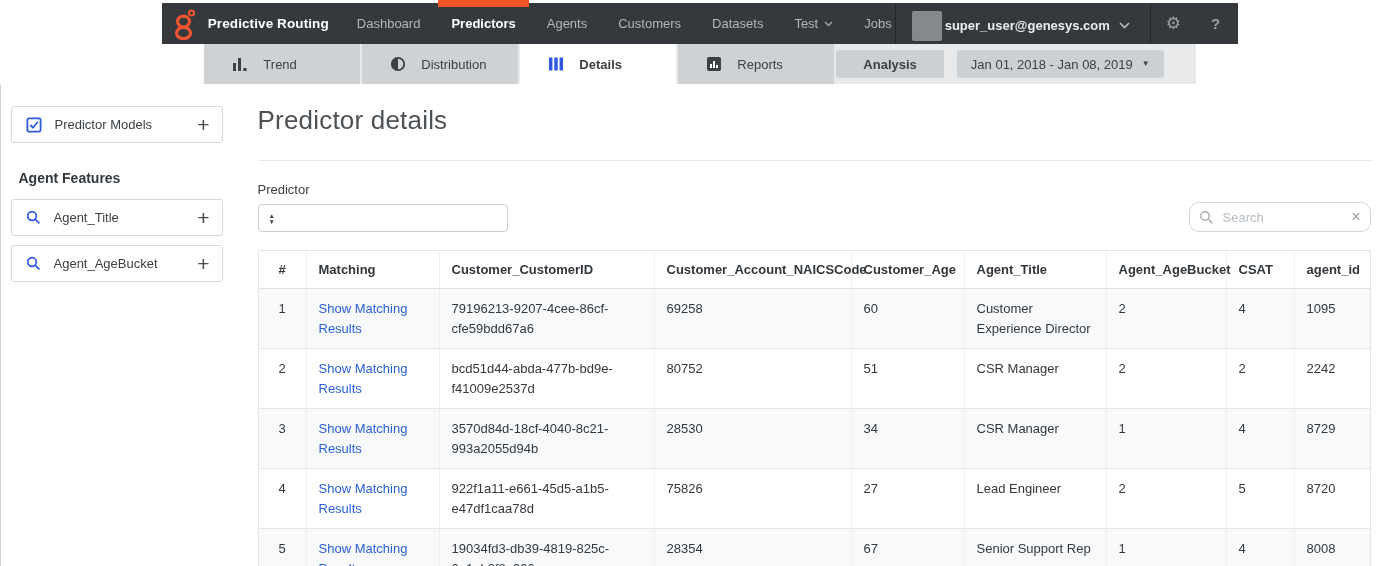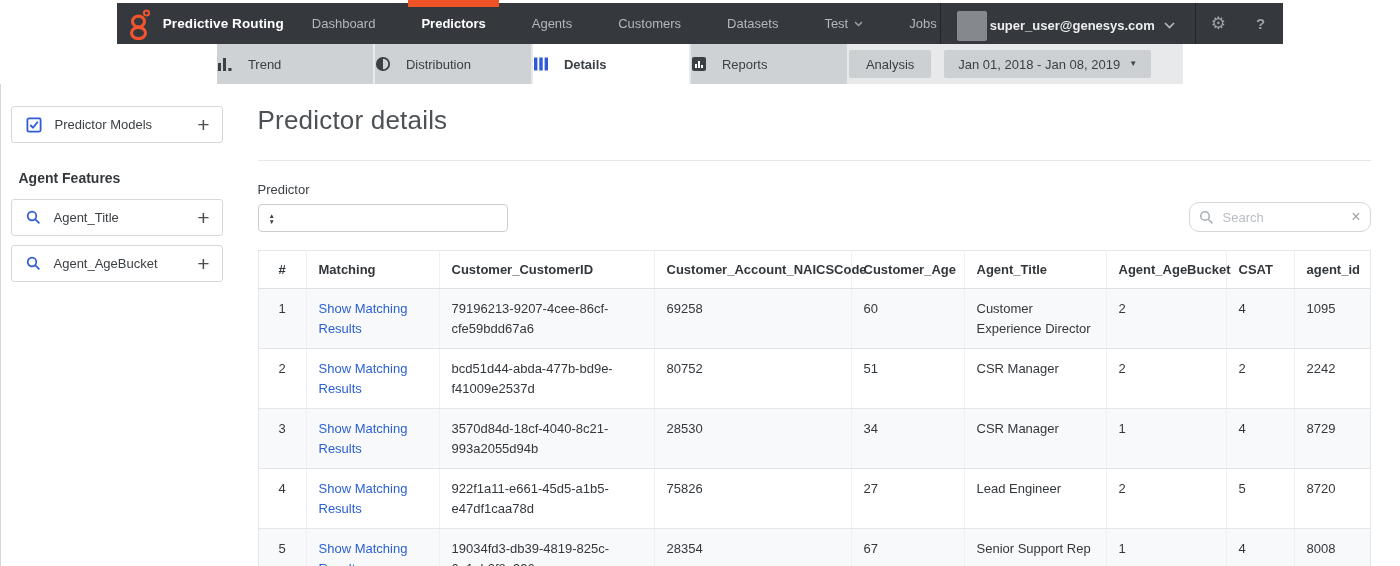--- a/index.html
+++ b/index.html
@@ -6,40 +6,40 @@
   body{width:1400px;height:566px;overflow:hidden;font-family:"Liberation Sans","DejaVu Sans",sans-serif;-webkit-font-smoothing:antialiased;}
   .page{width:1400px;height:566px;display:flex;flex-direction:column;align-items:center;}
 
   
   .focus-strip{height:3px;background:linear-gradient(90deg,#9dbbf3,#6e9cf0 45%,#6495ef);}
 
   
   .topnav{height:41px;background:#35393d;display:flex;align-items:stretch;flex:none;}
   .logo{width:46px;display:flex;align-items:center;justify-content:center;}
   .brand{display:flex;align-items:center;color:#fff;font-weight:700;font-size:13.5px;margin-right:25px;letter-spacing:.1px;}
-  .nav{display:flex;align-items:stretch;column-gap:40px;}
+  .nav{display:flex;align-items:stretch;column-gap:25px;}
   .nav-item{position:relative;display:flex;align-items:center;gap:6px;color:#b2b7bb;font-size:13px;cursor:pointer;padding:0 3px;text-decoration:none;}
   .nav-item.active{color:#fff;font-weight:700;}
   .nav-item.active::before{content:"";position:absolute;top:-3px;left:-10px;right:-10px;height:7px;background:#f05327;}
   .topnav .spacer{flex:1;}
   .topnav-sep{width:1px;background:#232629;margin:0;}
   .user-block{display:flex;align-items:center;padding:4px 20px 0 16px;gap:3px;cursor:pointer;}
   .avatar{width:30px;height:30px;border-radius:2px;background:#85898d;}
   .email{color:#eceef0;font-size:13px;font-weight:600;}
   .user-chev{margin-left:6px;display:flex;align-items:center;}
   .icon-btn{display:flex;align-items:center;justify-content:center;color:#9ba1a6;cursor:pointer;padding:0 15px;font-size:17px;}
   .icon-btn.help{font-size:15px;font-weight:700;padding-right:18px;}
 
   
   .tabbar{height:40px;background:#e7e9ea;display:flex;align-items:stretch;flex:none;}
-  .tab{width:156px;flex:none;margin-right:2px;background:#cfd2d4;display:flex;align-items:center;gap:15px;font-size:13px;color:#3b4045;font-weight:500;cursor:pointer;box-sizing:border-box;}
+  .tab{width:156px;flex:none;margin-right:2px;background:#cfd2d4;display:flex;align-items:center;gap:15px;padding-left:28px;font-size:13px;color:#3b4045;font-weight:500;cursor:pointer;box-sizing:border-box;}
   .tab.active{background:#fff;font-weight:700;}
   .tabbar .spacer{flex:1;}
   .btn{align-self:center;background:#ccd0d2;border:none;border-radius:2px;height:28px;font-size:13px;color:#3b4045;font-family:inherit;cursor:pointer;display:flex;align-items:center;}
-  .btn.analysis{font-weight:400;padding:0 17px;margin-right:13px;}
+  .btn.analysis{font-weight:700;padding:0 27px;margin-right:13px;}
   .btn.date{padding:0 14px;margin-right:32px;gap:9px;}
   .btn .caret{font-size:8px;color:#3f444a;line-height:1;}
 
   
   .content{flex:1;display:flex;background:#fff;border-left:1px solid #d4d7d9;overflow:hidden;}
   .sidebar{width:239px;flex:none;padding-top:22px;box-sizing:border-box;}
   .side-card{margin-left:10px;width:212px;height:37px;border:1px solid #d6d9db;border-radius:3px;display:flex;align-items:center;padding:0 12px 0 14px;box-sizing:border-box;margin-bottom:9px;cursor:pointer;background:#fff;}
   .side-card .lbl{font-size:13px;color:#3b4045;margin-left:13px;flex:1;}
   .side-card .plus{font-size:21px;font-weight:300;color:#4a4f54;cursor:pointer;line-height:1;}
   .side-heading{font-size:14px;font-weight:700;color:#33383d;margin:27px 0 13px 18px;}

